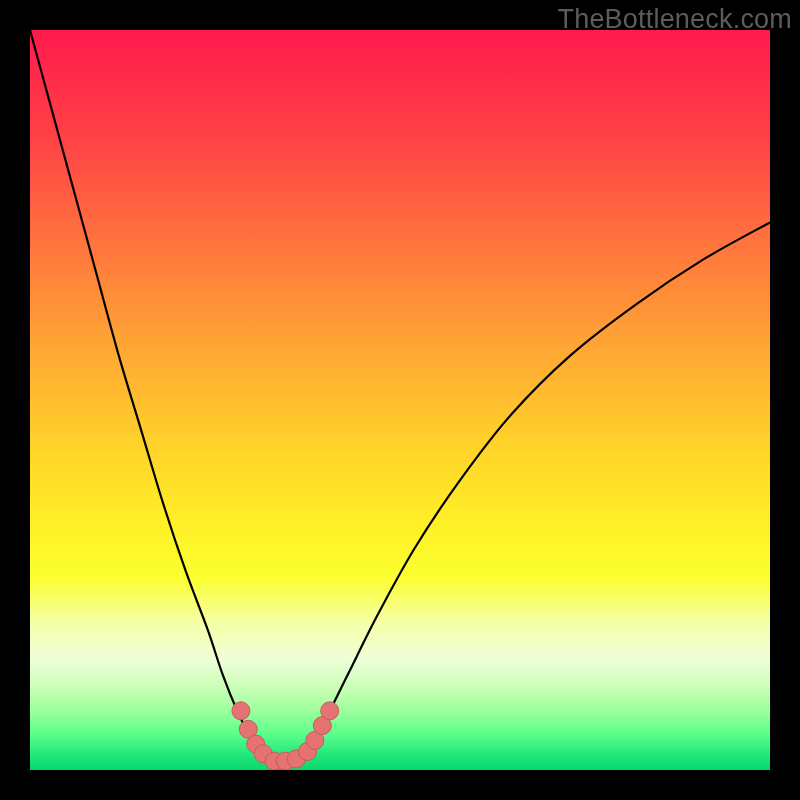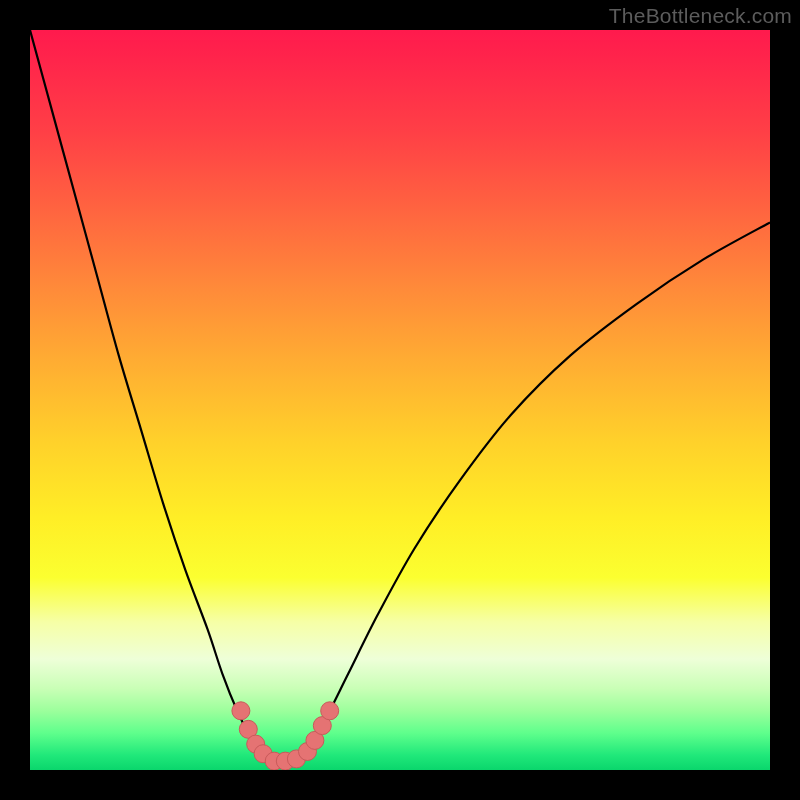--- a/index.html
+++ b/index.html
@@ -58,21 +58,21 @@
     left: 0;
     top: 0;
     width: 740px;
     height: 740px;
   }
   .watermark {
     position: absolute;
     top: 4px;
     right: 8px;
     color: #5c5c5c;
-    font-size: 21px;
+    font-size: 27px;
     font-weight: 500;
     letter-spacing: 0.2px;
     user-select: none;
   }
 </style>
 </head>
 <body>
 
 <div class="frame">
 

